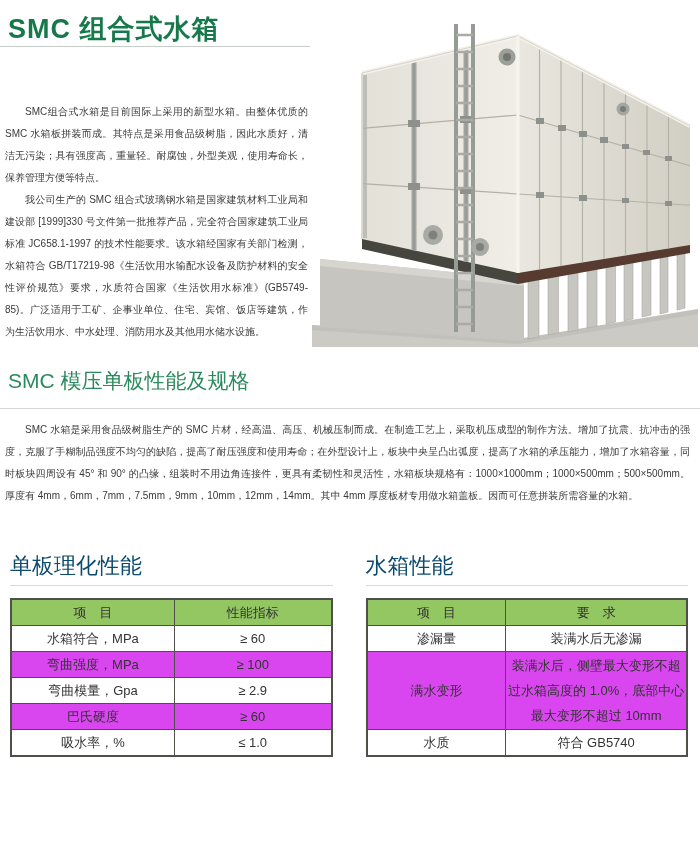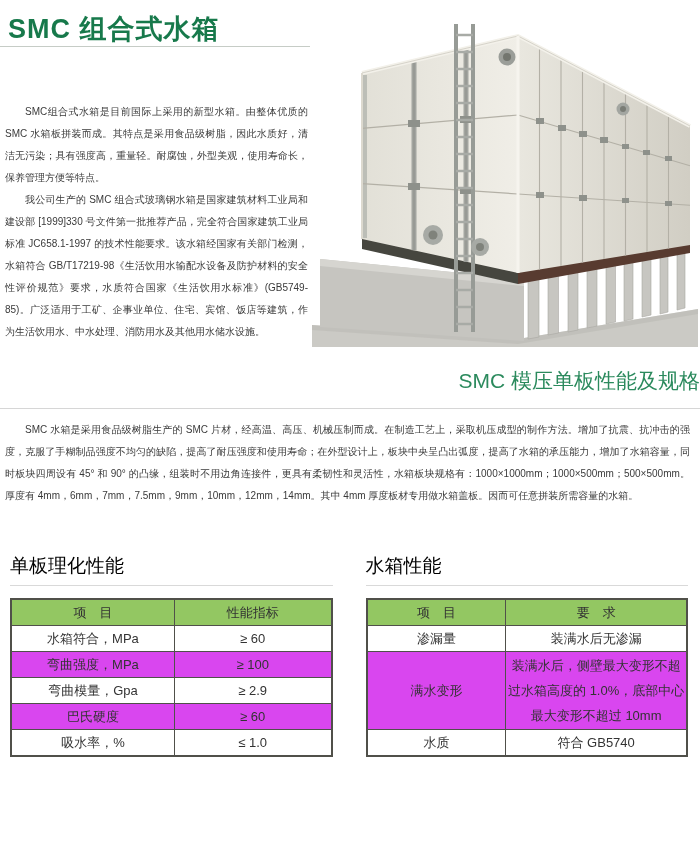--- a/index.html
+++ b/index.html
@@ -7,28 +7,28 @@
   .page{position:relative;width:700px;height:853px;background:#fff;overflow:hidden;}
 
   h1.page-title{margin:12px 0 0 8px;font-size:27px;line-height:34px;font-weight:bold;color:#17794b;letter-spacing:1px;}
   .title-rule{border:none;border-top:1px solid #c6ccc6;margin:0;}
 
   .intro{position:relative;margin:54px 10px 0 5px;font-size:10px;line-height:22px;text-align:justify;}
   .photo-spacer{float:right;width:382px;height:248px;}
   .photo{position:absolute;top:-92px;right:-10px;width:390px;height:340px;background:#fff;}
   p.body{margin:0;text-indent:2em;}
 
-  h2.section-heading{margin:24px 0 0 8px;font-size:21px;line-height:28px;font-weight:normal;color:#2b8a5d;text-align:right;}
+  h2.section-heading{margin:24px 0 0 8px;font-size:21px;line-height:28px;font-weight:normal;color:#2b8a5d;}
   .section-rule{border:none;border-top:1px solid #d6d6d6;margin:13px 0 0 0;}
   .section-body{margin:10px 10px 0 5px;font-size:10px;line-height:22px;text-align:justify;}
   .section-body p{margin:0;text-indent:2em;}
 
   .tables-row{display:flex;gap:33px;margin:46px 12px 0 10px;align-items:flex-start;}
   .tcol{flex:1;min-width:0;}
-  h3.table-heading{margin:0;font-size:19px;line-height:26px;font-weight:normal;color:#000000;}
+  h3.table-heading{margin:0;font-size:22px;line-height:26px;font-weight:normal;color:#0c4a6e;}
   .table-rule{border:none;border-top:1px solid #d9d9d9;margin:6px 0 0 0;}
   table.spec{width:100%;border-collapse:collapse;margin-top:12px;font-size:13px;color:#333;border:2px solid #50504a;table-layout:fixed;}
   table.spec th,table.spec td{border:1px solid #50504a;height:23px;text-align:center;padding:1px 0;font-weight:normal;overflow:hidden;}
   table.spec tr.hdr th{background:#93c762;}
   table.spec tr.alt td{background:#d946ef;}
   table.left-t th.c1{width:50.5%;}
   table.right-t th.c1{width:43%;}
   td.left-text{text-align:left;line-height:25px;padding:7px 9px;}
 </style>
 </head>

